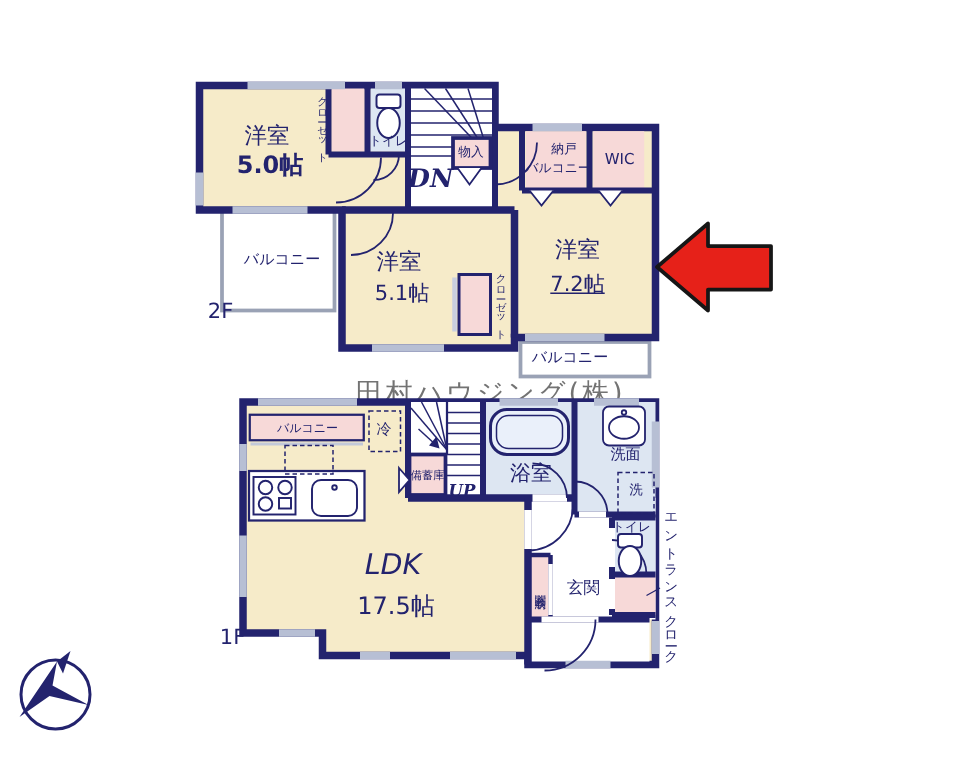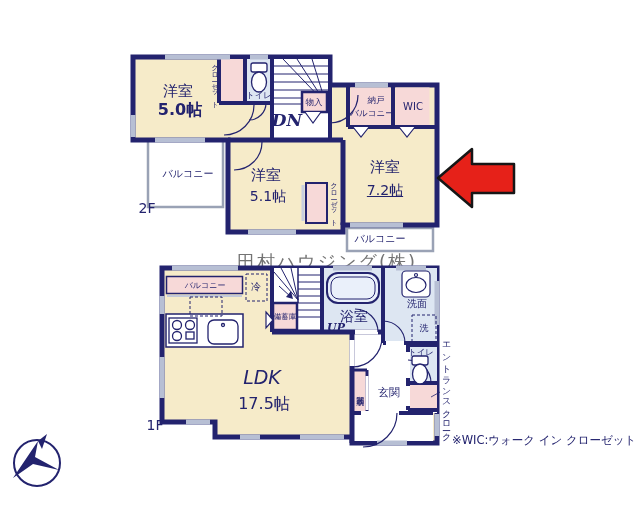--- a/index.html
+++ b/index.html
@@ -20,21 +20,21 @@
   .r50n{left:178px;top:91px;font-size:15px;}   .r50s{left:180px;top:110px;font-size:16px;font-weight:bold;}
   .r51n{left:266px;top:175px;font-size:15px;}  .r51s{left:268px;top:196px;font-size:14px;}
   .r72n{left:385px;top:167px;font-size:15px;}  .r72s{left:385px;top:190px;font-size:14px;text-decoration:underline;}
   .cl-left{left:214px;top:82px;font-size:7px;} .cl-mid{left:333px;top:200px;font-size:7px;}
   .wc2{left:259px;top:95px;font-size:8.5px;}   .dn{left:287px;top:120px;font-size:17px;}
   .mono{left:314px;top:102px;font-size:8.5px;}
   .nando1{left:376px;top:100px;font-size:8.5px;} .nando2{left:372px;top:113px;font-size:8.5px;}
   .wic{left:413px;top:107px;font-size:10px;text-align:right;}
   .balcl{left:188px;top:174px;font-size:10px;} .balcr{left:380px;top:239px;font-size:10px;}
   .cupb{left:205px;top:286px;font-size:8px;}   .fridge{left:256px;top:287px;font-size:10px;}
-  .pantry{left:285px;top:317px;font-size:7.5px;} .up{left:308px;top:327px;font-size:11px;margin-left:28px;}
+  .pantry{left:285px;top:317px;font-size:7.5px;} .up{left:308px;top:327px;font-size:11px;}
   .bath{left:354px;top:316px;font-size:14px;}  .senmen{left:417px;top:304px;font-size:10px;}
   .laund{left:424px;top:328px;font-size:9px;}  .wc1{left:421px;top:352px;font-size:8.5px;}
   .genkan{left:389px;top:392px;font-size:11px;}
   .gshuno{left:360px;top:392px;font-size:7.5px;}
   .ecloak{left:446px;top:387px;font-size:9px;}
   .ldkn{left:262px;top:377px;font-size:19px;font-style:italic;}  .ldks{left:264px;top:404px;font-size:16px;}
   .wm{left:327px;top:262px;}
   .noteP{left:452px;top:433px;}
 </style>
 </head>
@@ -260,14 +260,13 @@
   <div class="lbl bath">浴室</div>
   <div class="lbl senmen">洗面</div>
   <div class="lbl laund">洗</div>
   <div class="lbl wc1">トイレ</div>
   <div class="lbl genkan">玄関</div>
   <div class="vlbl gshuno">玄関収納</div>
   <div class="vlbl ecloak">エントランスクローク</div>
   <div class="lbl ldkn">LDK</div>
   <div class="lbl ldks">17.5帖</div>
 
-  <div class="note noteP">※WIC:ウォーク イン クローゼット</div>
 </div>
 
 </body></html>

